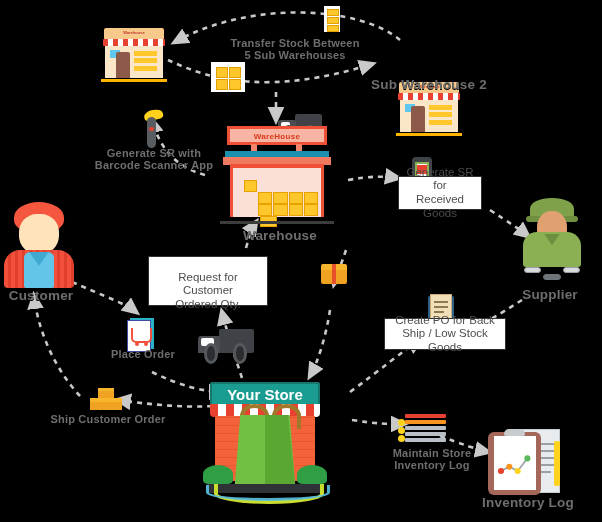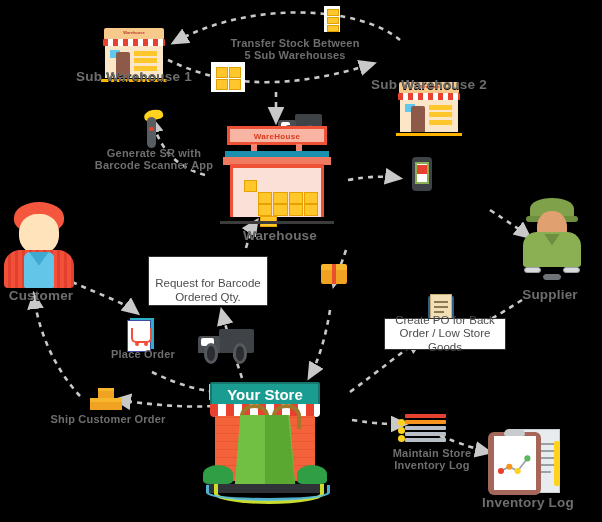--- a/index.html
+++ b/index.html
@@ -176,21 +176,20 @@
       </div>
     <div class="awn"></div>
     <div class="body"></div>
     <div class="win"></div>
     <div class="door"></div>
     <div class="sh" style="left:50%;top:42%;width:34%;height:9%;"></div>
     <div class="sh" style="left:50%;top:56%;width:34%;height:9%;"></div>
     <div class="sh" style="left:50%;top:70%;width:34%;height:9%;"></div>
     <div class="base"></div>
   </div>
-  <div class="cap big" style="left:62px;top:70px;width:144px;">Sub Warehouse 1</div>
 
   <div class="node shop" style="left:395px;top:28px;width:68px;height:54px;">
     <div class="roofsign">
         <span>Warehouse</span>
       </div>
     <div class="awn"></div>
     <div class="body"></div>
     <div class="win"></div>
     <div class="door"></div>
     <div class="sh" style="left:50%;top:42%;width:34%;height:9%;"></div>
@@ -259,20 +258,22 @@
     <div class="wheel" style="left:10%;"></div>
     <div class="wheel" style="right:12%;"></div>
   </div>
   <div class="cap big" style="left:210px;top:229px;width:140px;">Warehouse</div>
 
   <div class="node dev" style="left:409px;top:157px;width:26px;height:34px;">
     <div class="frame"></div>
     <div class="screen"></div>
     <div class="red"></div>
   </div>
+  <div class="wbox" style="left:398px;top:176px;width:84px;height:34px;">Generate SR for
+Received Goods</div>
 
   <div class="node sup" style="left:520px;top:198px;width:64px;height:82px;">
     <div class="cap2"></div>
     <div class="brim"></div>
     <div class="face"></div>
     <div class="shirt"></div>
     <div class="collar"></div>
     <div class="fork">
       <i style="left:0;top:20%;width:30%;height:40%;"></i>
       <i style="right:0;top:20%;width:30%;height:40%;"></i>
@@ -282,35 +283,35 @@
   <div class="cap big" style="left:490px;top:288px;width:120px;">Supplier</div>
 
   <div class="node book" style="left:428px;top:294px;width:26px;height:32px;">
     <div class="cov"></div>
     <div class="pg"></div>
     <div class="ln" style="left:22%;top:22%;width:56%;"></div>
     <div class="ln" style="left:22%;top:38%;width:56%;"></div>
     <div class="ln" style="left:22%;top:54%;width:40%;"></div>
   </div>
   <div class="wbox" style="left:384px;top:318px;width:122px;height:32px;">Create PO for Back
-Order / Low Store Goods</div>
+Ship / Low Stock Goods</div>
 
   <div class="node box3d" style="left:211px;top:266px;width:18px;height:12px;">
     <div class="top"></div>
       <div class="bot"></div>
   </div>
   <div class="node box3d" style="left:206px;top:256px;width:14px;height:10px;">
     <div class="top"></div>
       <div class="bot"></div>
   </div>
   <div class="node box3d" style="left:196px;top:272px;width:14px;height:9px;">
     <div class="top"></div>
       <div class="bot"></div>
   </div>
-  <div class="wbox" style="left:148px;top:256px;width:120px;height:50px;padding-top:22px;">Request for Barcode
+  <div class="wbox" style="left:148px;top:256px;width:120px;height:50px;padding-top:22px;">Request for Customer
 Ordered Qty.</div>
 
   <div class="node box3d" style="left:321px;top:264px;width:26px;height:20px;border-radius:2px;overflow:hidden;">
     <div class="top"></div>
     <div class="bot"></div>
     <div class="tape"></div>
   </div>
 
   <div class="node cust" style="left:4px;top:202px;width:70px;height:86px;">
     <div class="hair"></div>

